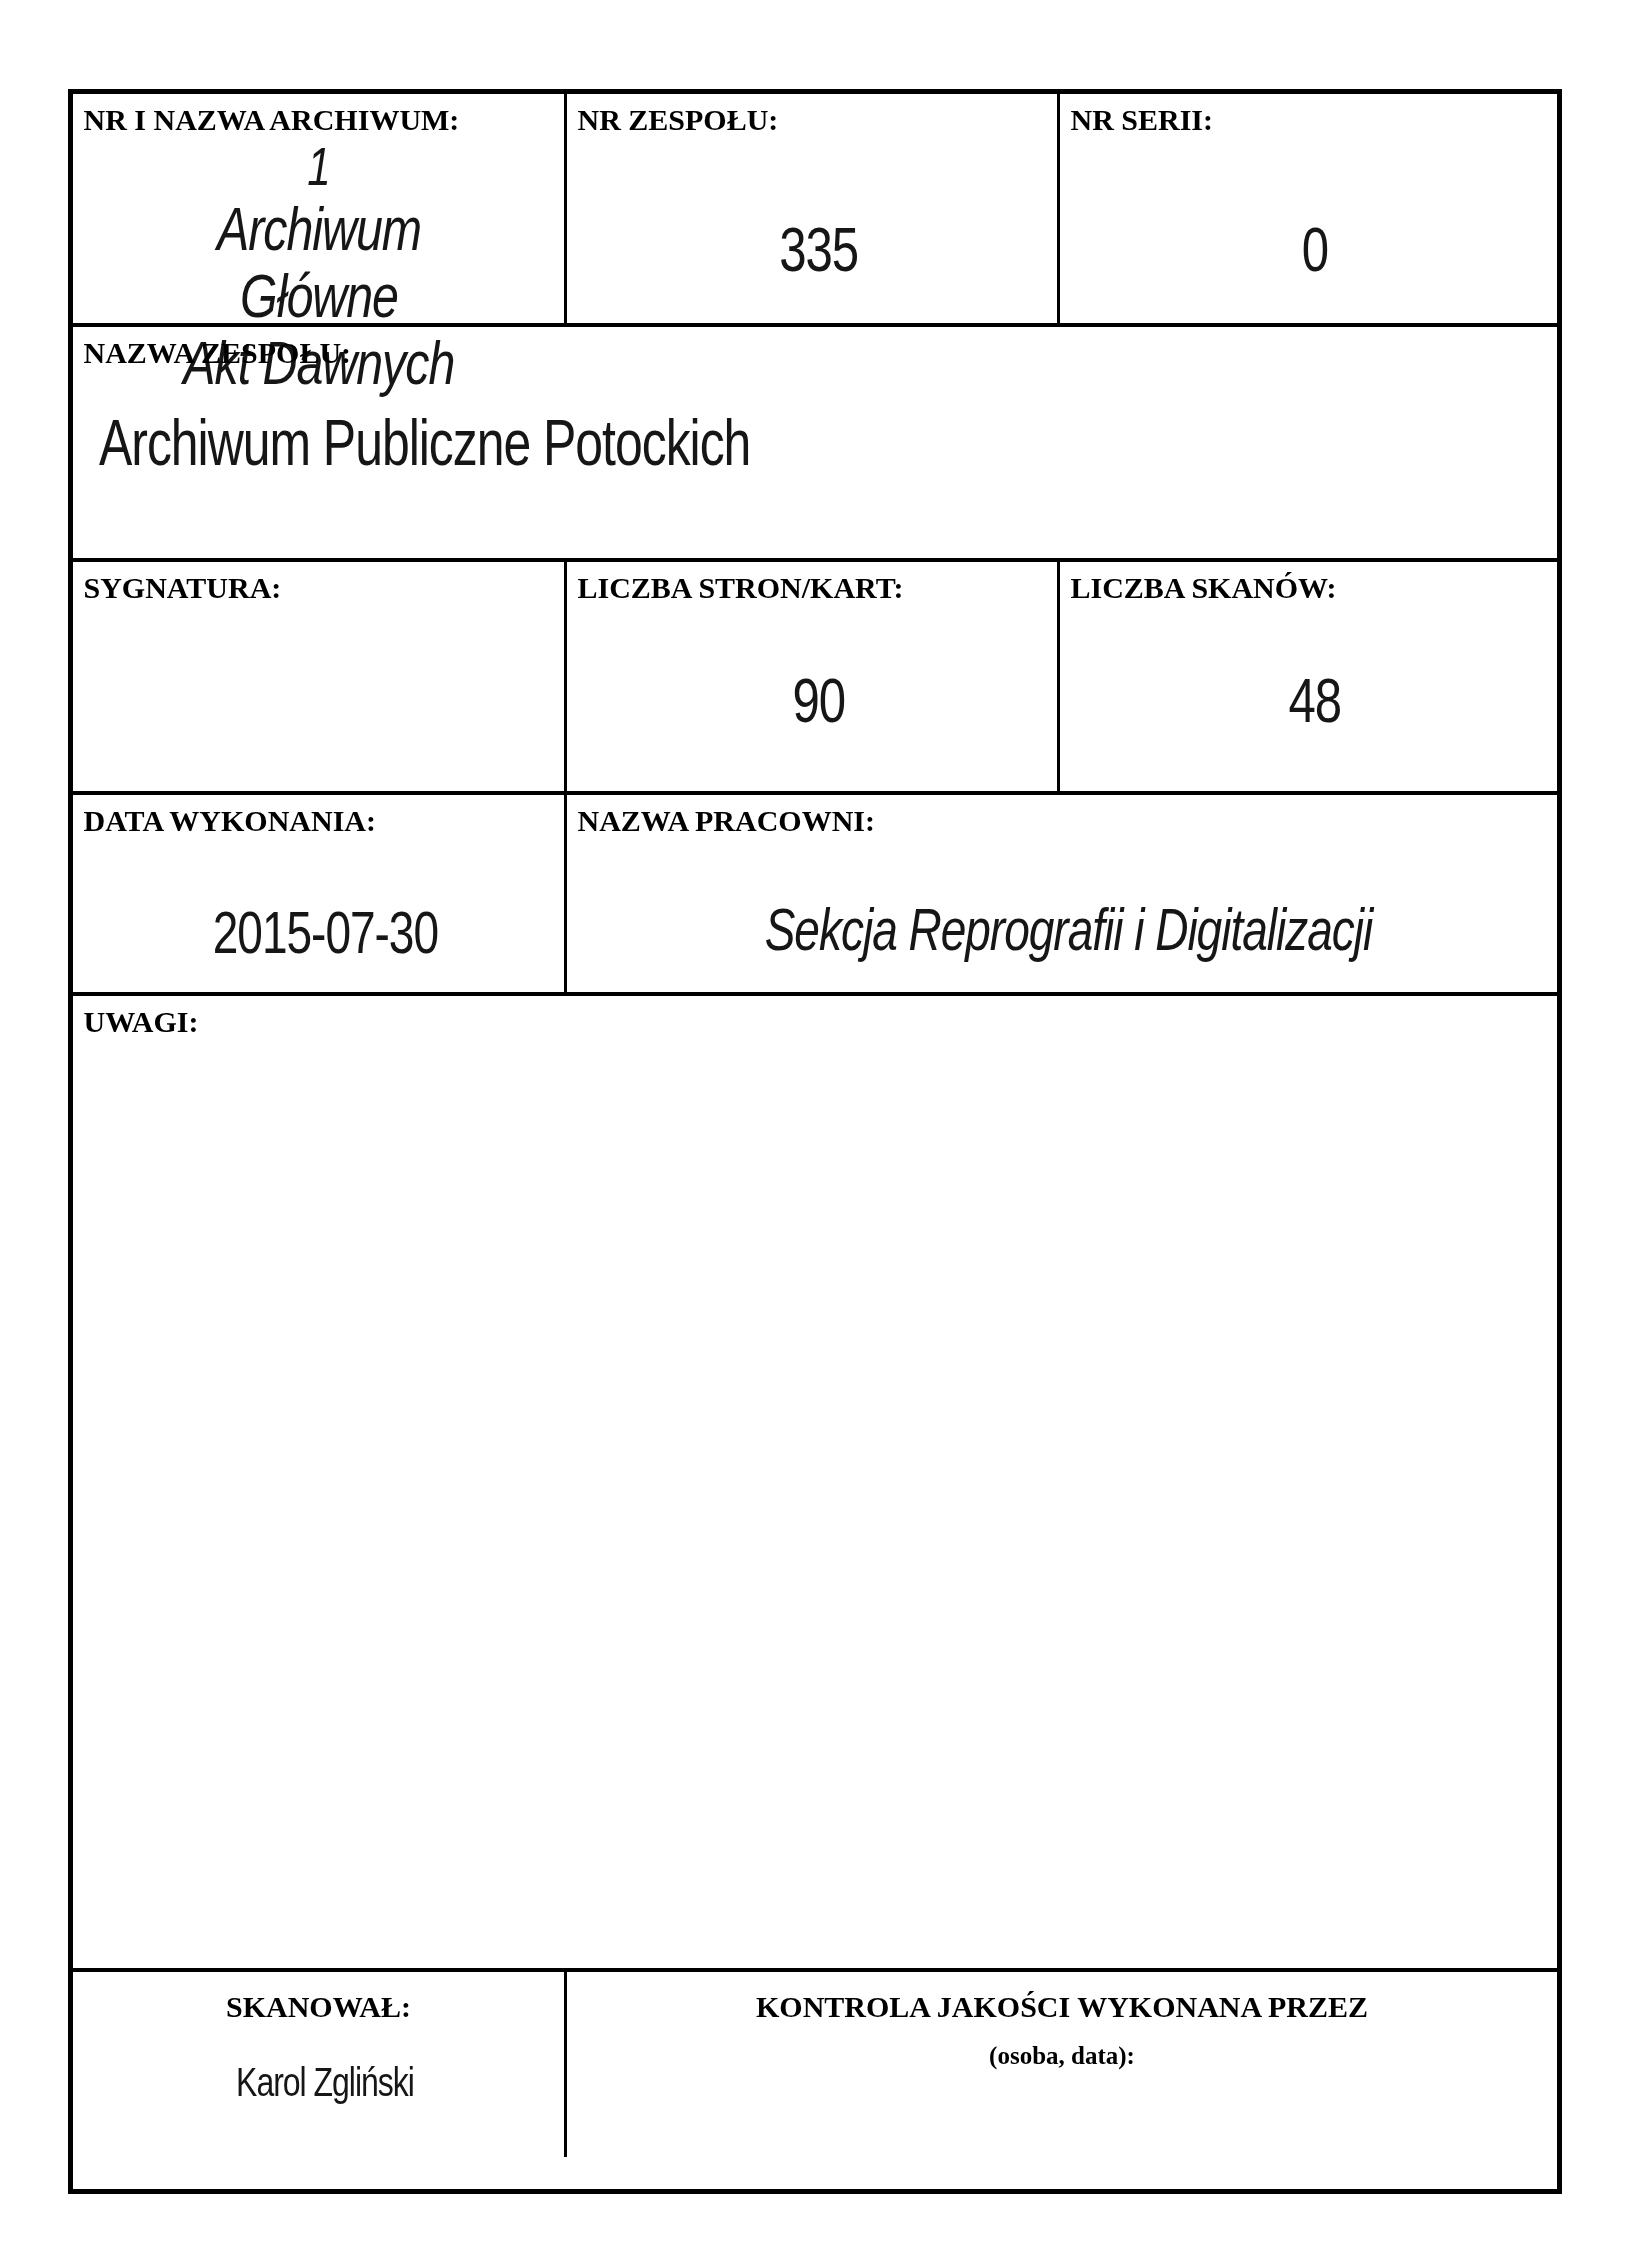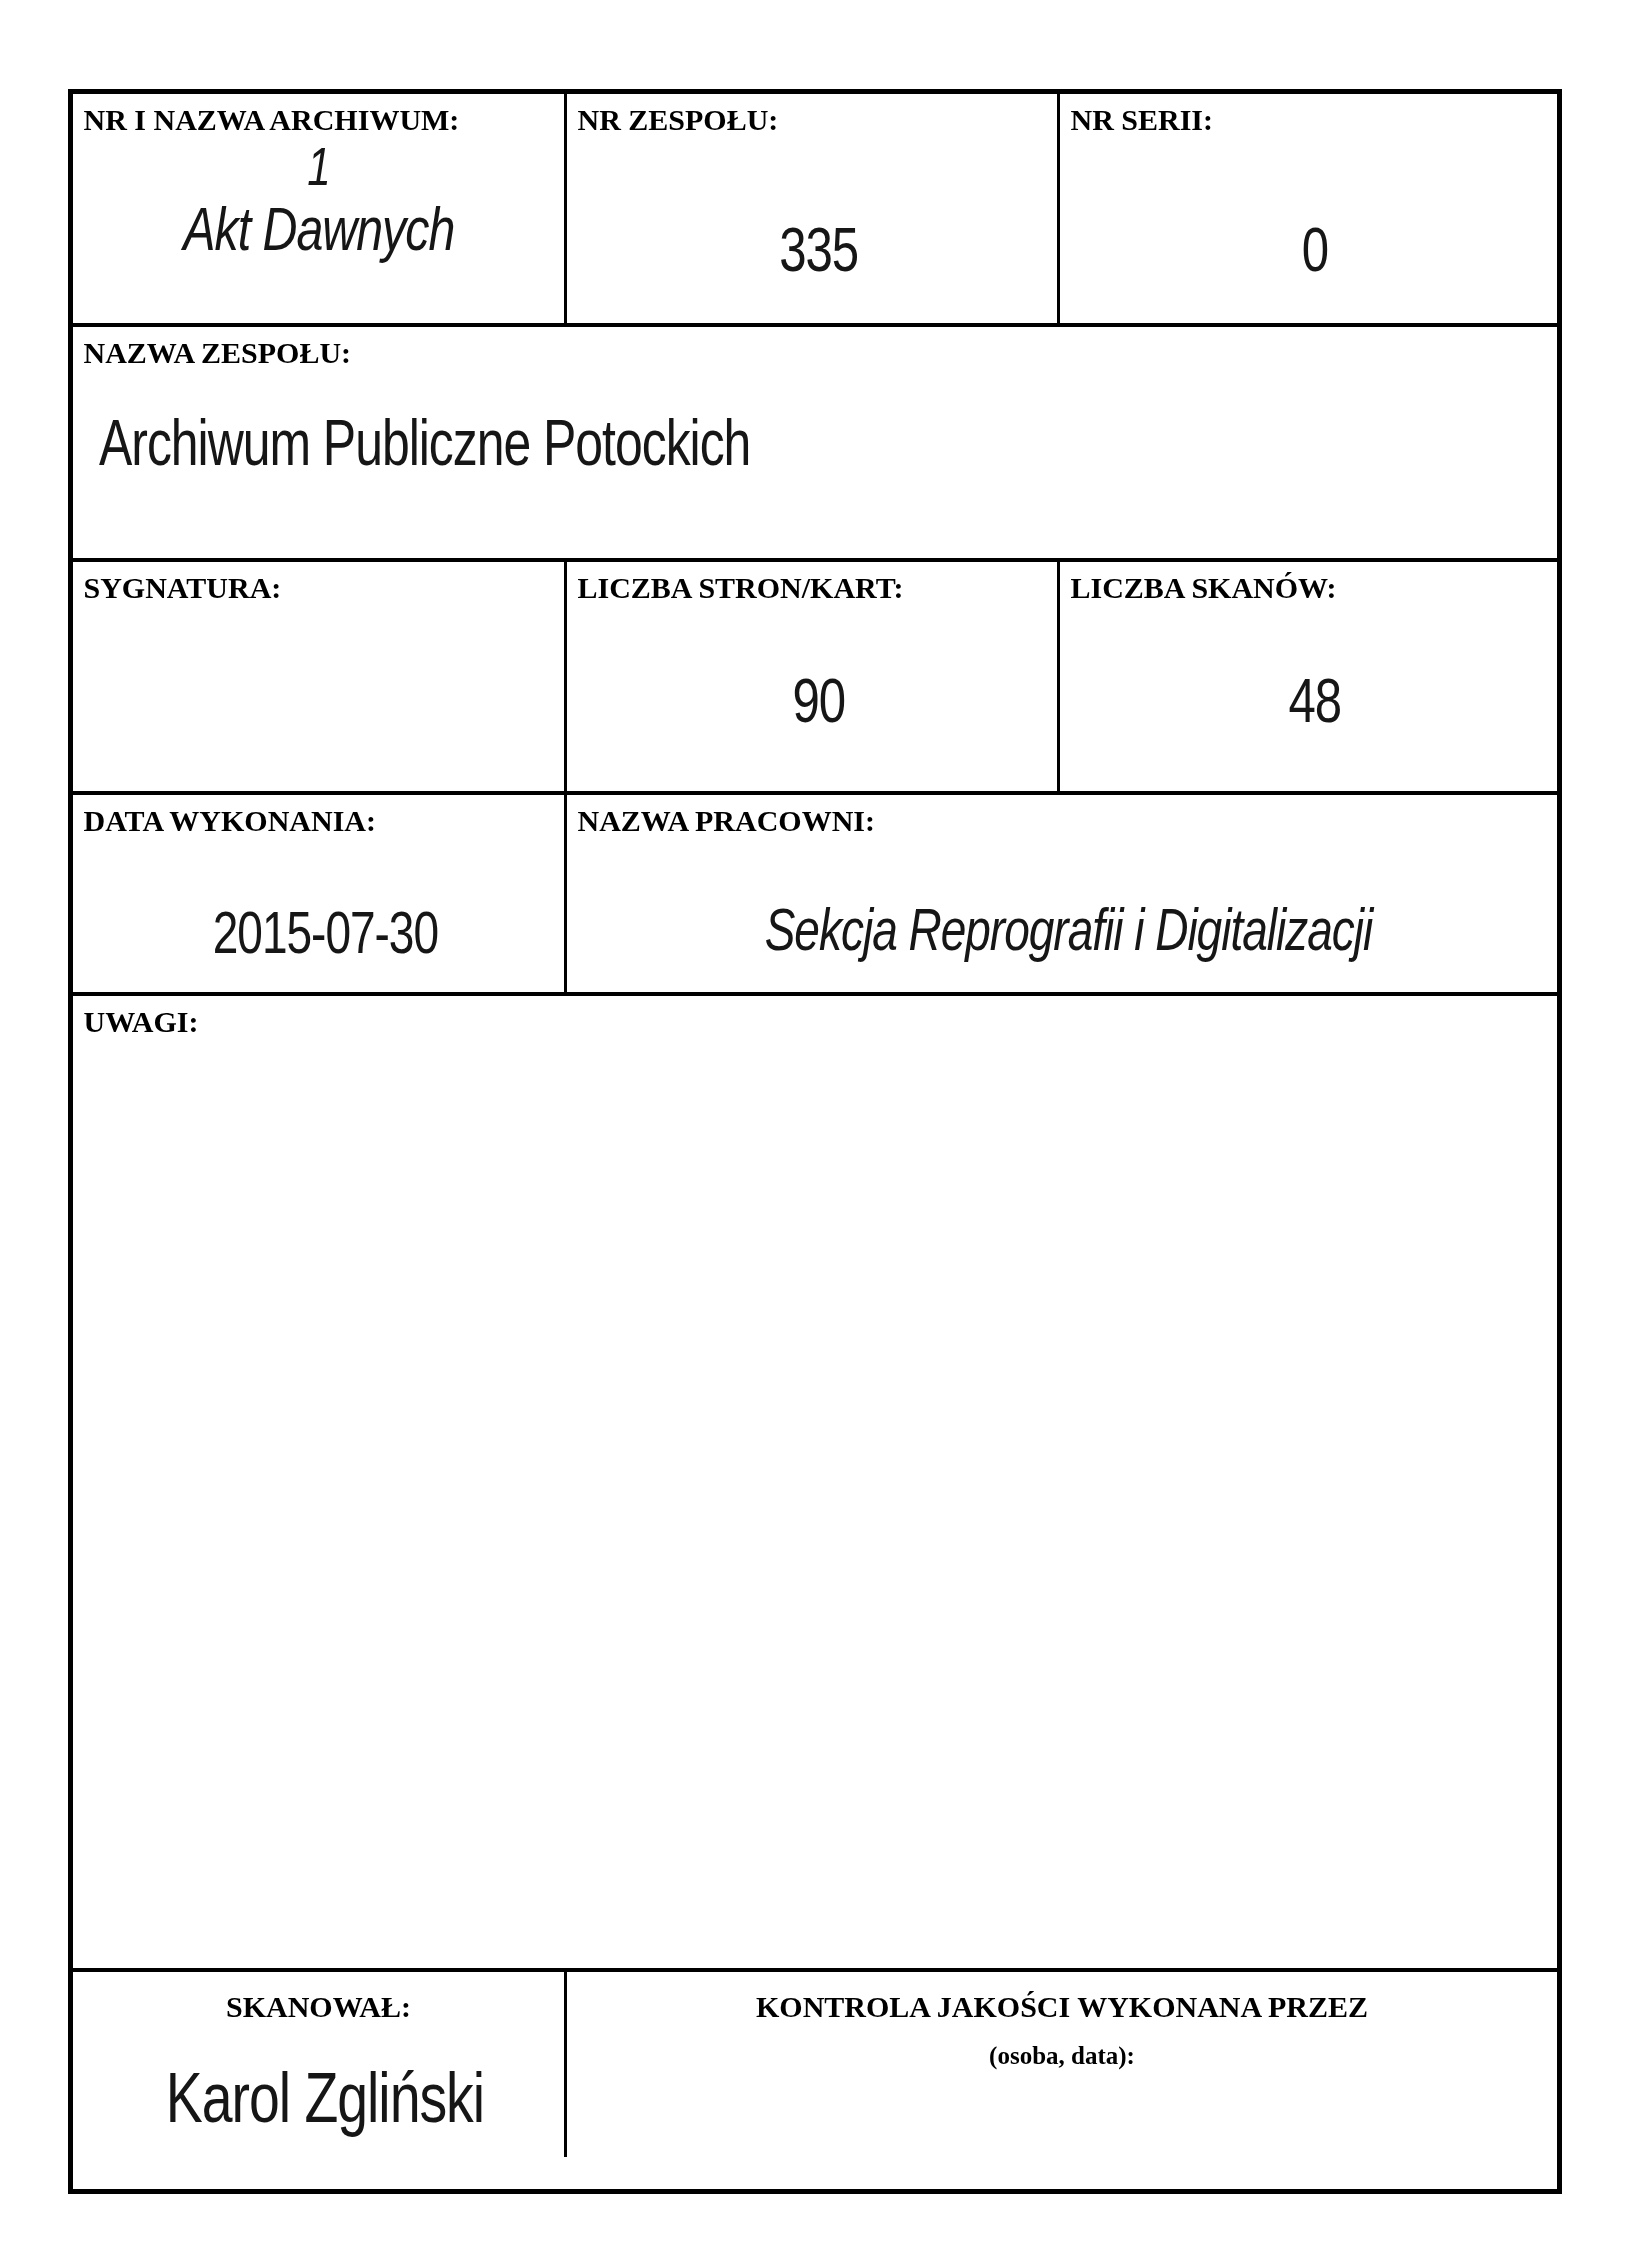--- a/index.html
+++ b/index.html
@@ -57,20 +57,21 @@
 <body>
 
 <div class="page">
   <div class="form">
 
     <div class="row" style="height:233px">
       <div class="cell c1 vline">
         <div class="lbl">NR I NAZWA ARCHIWUM:</div>
         <div class="archive-stack">
           <div class="archive-num"><span class="cv">1</span></div>
+          <div class="archive-name"><span class="cv">Archiwum Główne</span></div>
           <div class="archive-name"><span class="cv">Akt Dawnych</span></div>
         </div>
       </div>
       <div class="cell c2 vline">
         <div class="lbl">NR ZESPOŁU:</div>
         <div class="val" style="top:122px"><span class="cv">335</span></div>
       </div>
       <div class="cell c3">
         <div class="lbl">NR SERII:</div>
         <div class="val" style="top:122px"><span class="cv">0</span></div>
@@ -111,21 +112,21 @@
 
     <div class="row" style="height:976px">
       <div class="cell cspan">
         <div class="lbl">UWAGI:</div>
       </div>
     </div>
 
     <div class="row last" style="height:185px">
       <div class="cell c1 vline">
         <div class="lbl lbl-center" style="margin-top:9.2px">SKANOWAŁ:</div>
-        <div class="val" style="top:89px; font-size:71px"><span class="cv">Karol Zgliński</span></div>
+        <div class="val" style="top:89px; font-size:41px"><span class="cv">Karol Zgliński</span></div>
       </div>
       <div class="cell cspan">
         <div class="lbl lbl-center" style="margin-top:9.2px">KONTROLA JAKOŚCI WYKONANA PRZEZ</div>
         <div class="lbl-center qc-sub">(osoba, data):</div>
       </div>
     </div>
 
   </div>
 </div>
 

